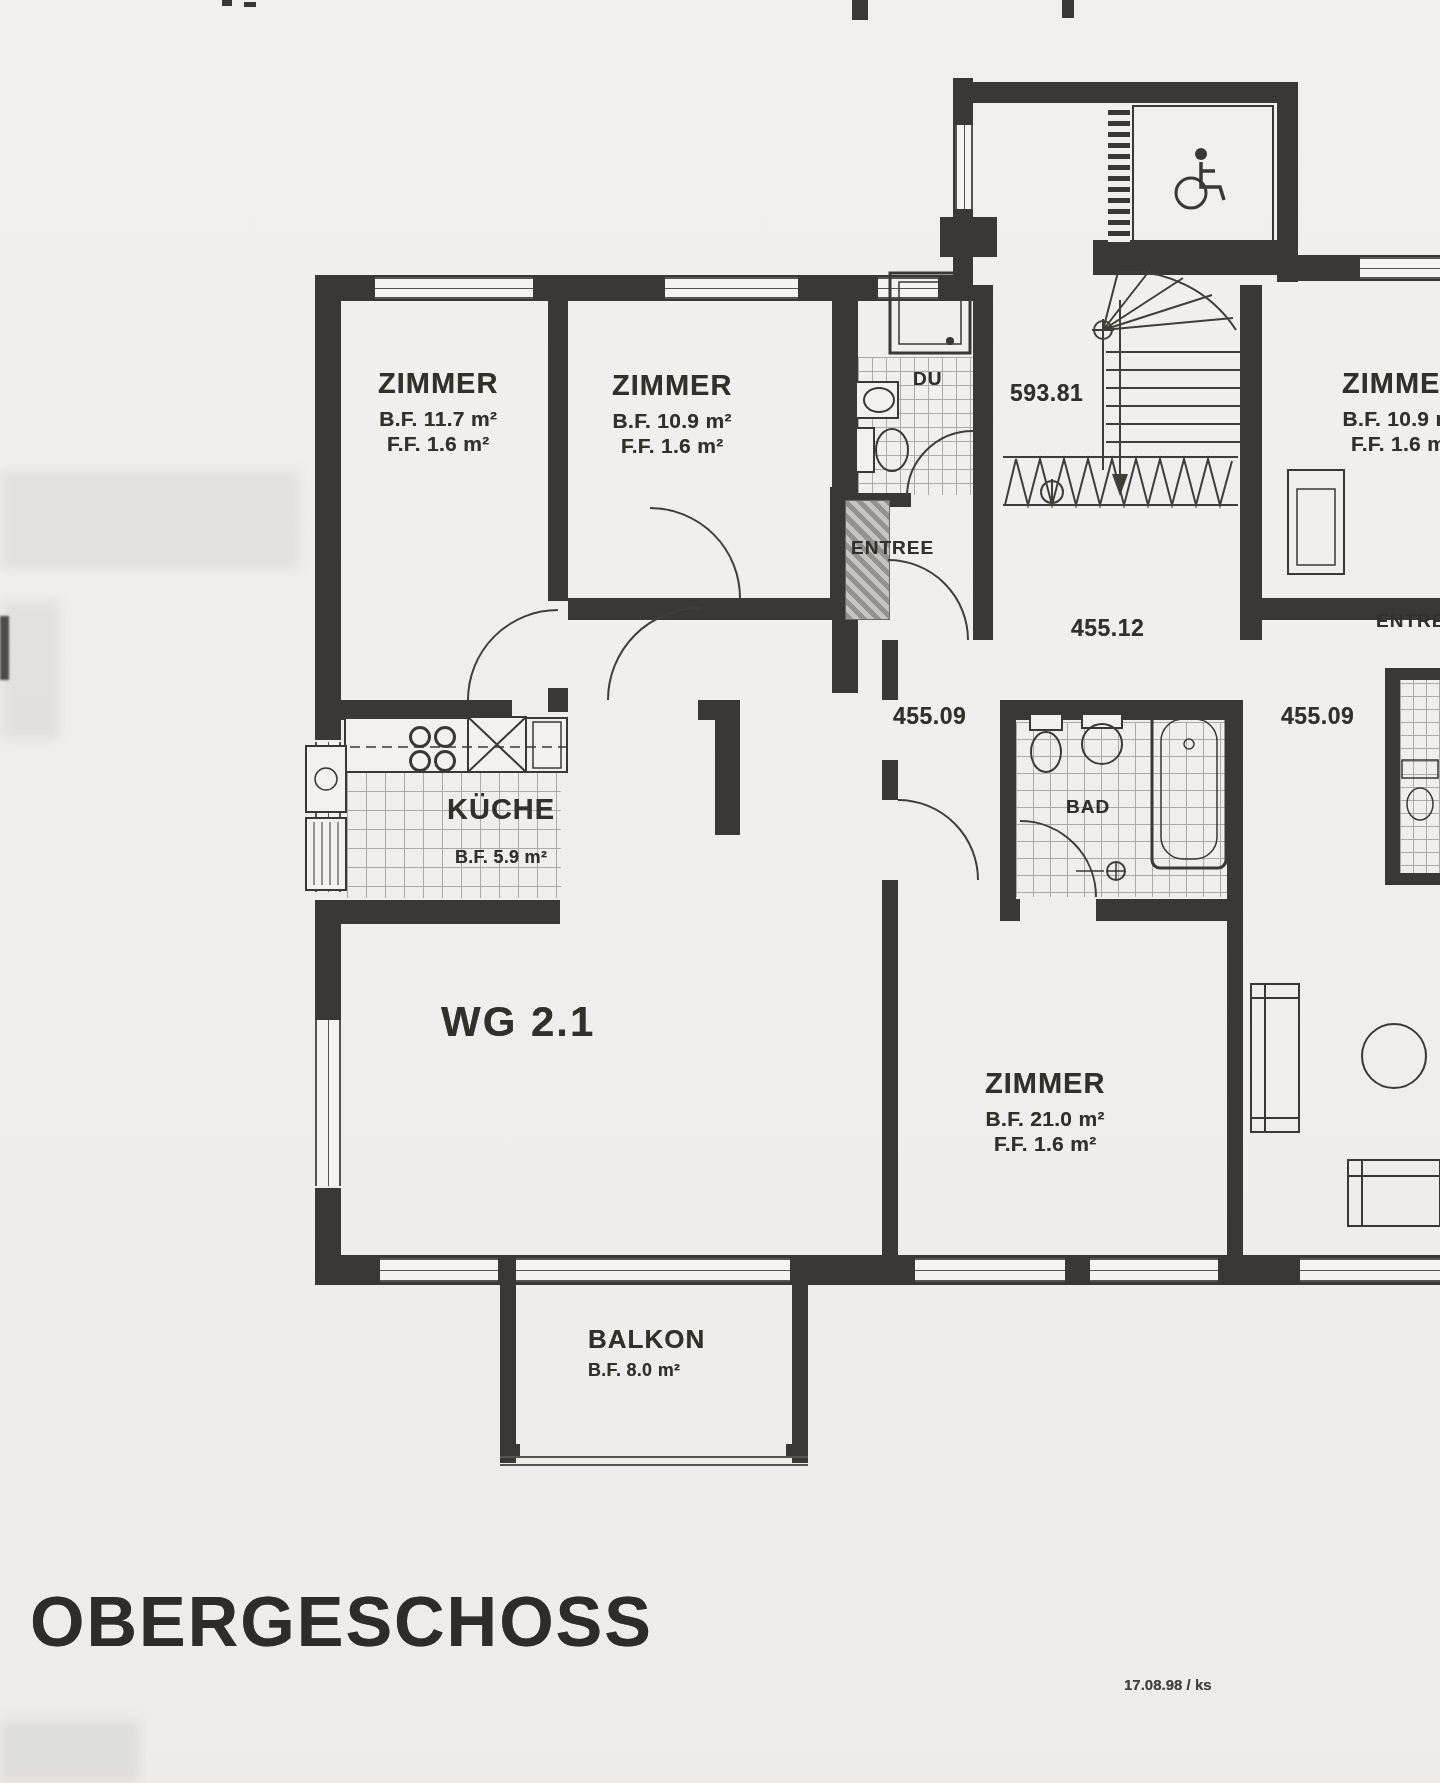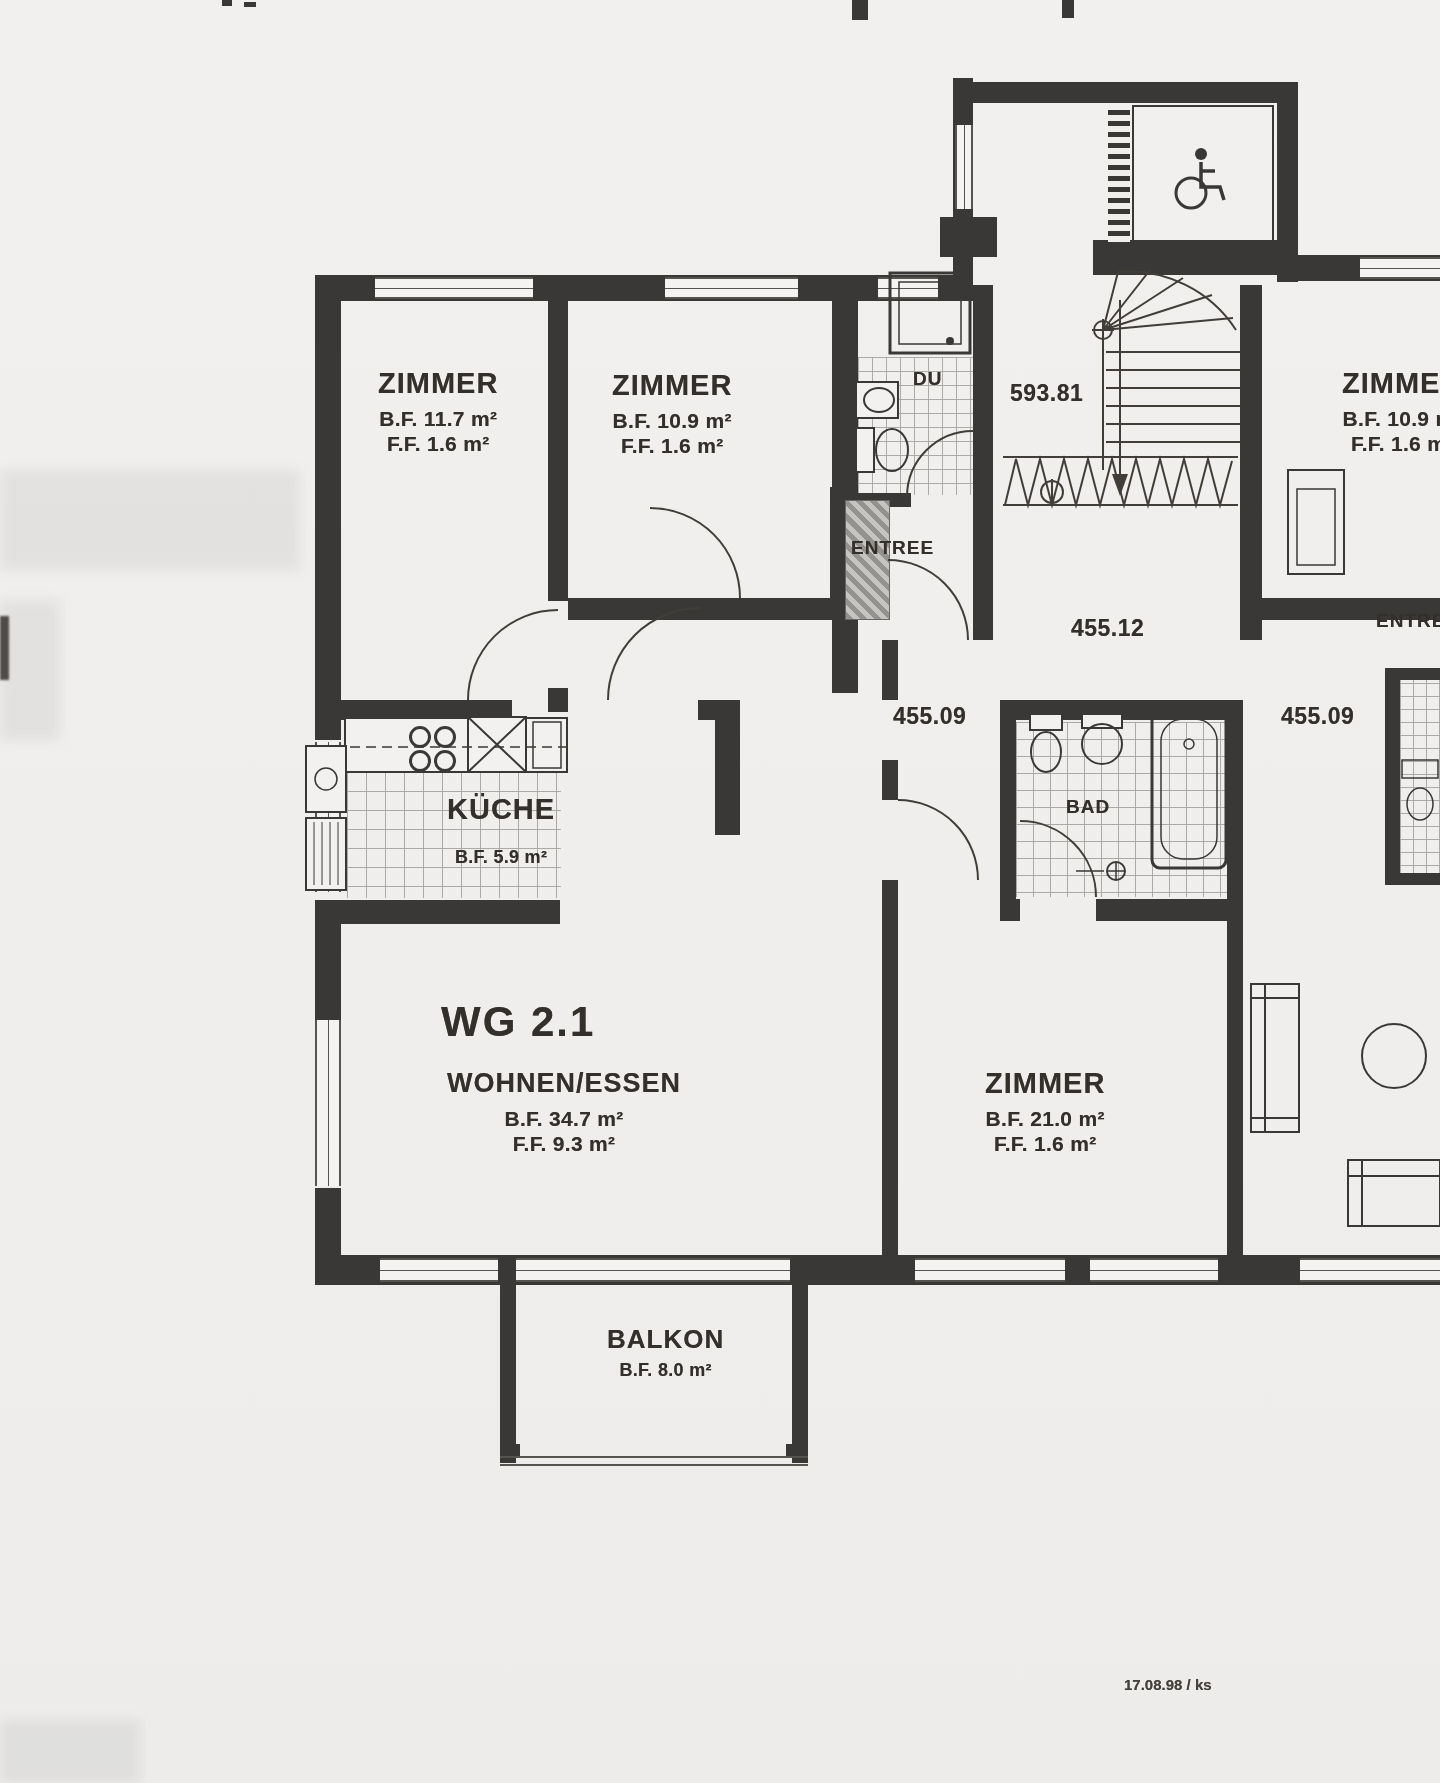--- a/index.html
+++ b/index.html
@@ -227,39 +227,35 @@
 
   <div class="lbl" style="left:447px;top:794px">
     <div class="nm" style="margin-bottom:20px">KÜCHE</div>
     <div class="ar" style="font-size:18px">B.F. 5.9 m²</div>
   </div>
 
   <div class="lbl small-nm" style="left:1066px;top:796px">BAD</div>
 
   <div class="lbl wg" style="left:441px;top:998px">WG 2.1</div>
 
-  <div class="lbl" style="left:447px;top:1068px">
-    <div class="nm" style="font-size:27px">WOHNEN/ESSEN</div>
-    <div class="ar">B.F. 34.7 m²</div>
-    <div class="ar">F.F. 9.3 m²</div>
-  </div>
 
   <div class="lbl" style="left:985px;top:1068px">
     <div class="nm">ZIMMER</div>
     <div class="ar">B.F. 21.0 m²</div>
     <div class="ar">F.F. 1.6 m²</div>
   </div>
 
   <div class="lbl" style="left:1342px;top:368px">
     <div class="nm">ZIMMER</div>
     <div class="ar">B.F. 10.9 m²</div>
     <div class="ar">F.F. 1.6 m²</div>
   </div>
 
   <div class="lbl small-nm" style="left:1376px;top:610px">ENTREE</div>
 
-  <div class="lbl" style="left:607px;top:1324px;text-align:center">
+  <div class="lbl" style="left:588px;top:1324px;text-align:left">
     <div class="nm" style="font-size:26px;margin-bottom:3px">BALKON</div>
     <div class="ar" style="font-size:18px">B.F. 8.0 m²</div>
   </div>
 
+  <div class="lbl title" style="left:30px;top:1582px">OBERGESCHOSS</div>
   <div class="lbl stamp" style="left:1124px;top:1676px">17.08.98 / ks</div>
 </div>
 
 </body></html>

